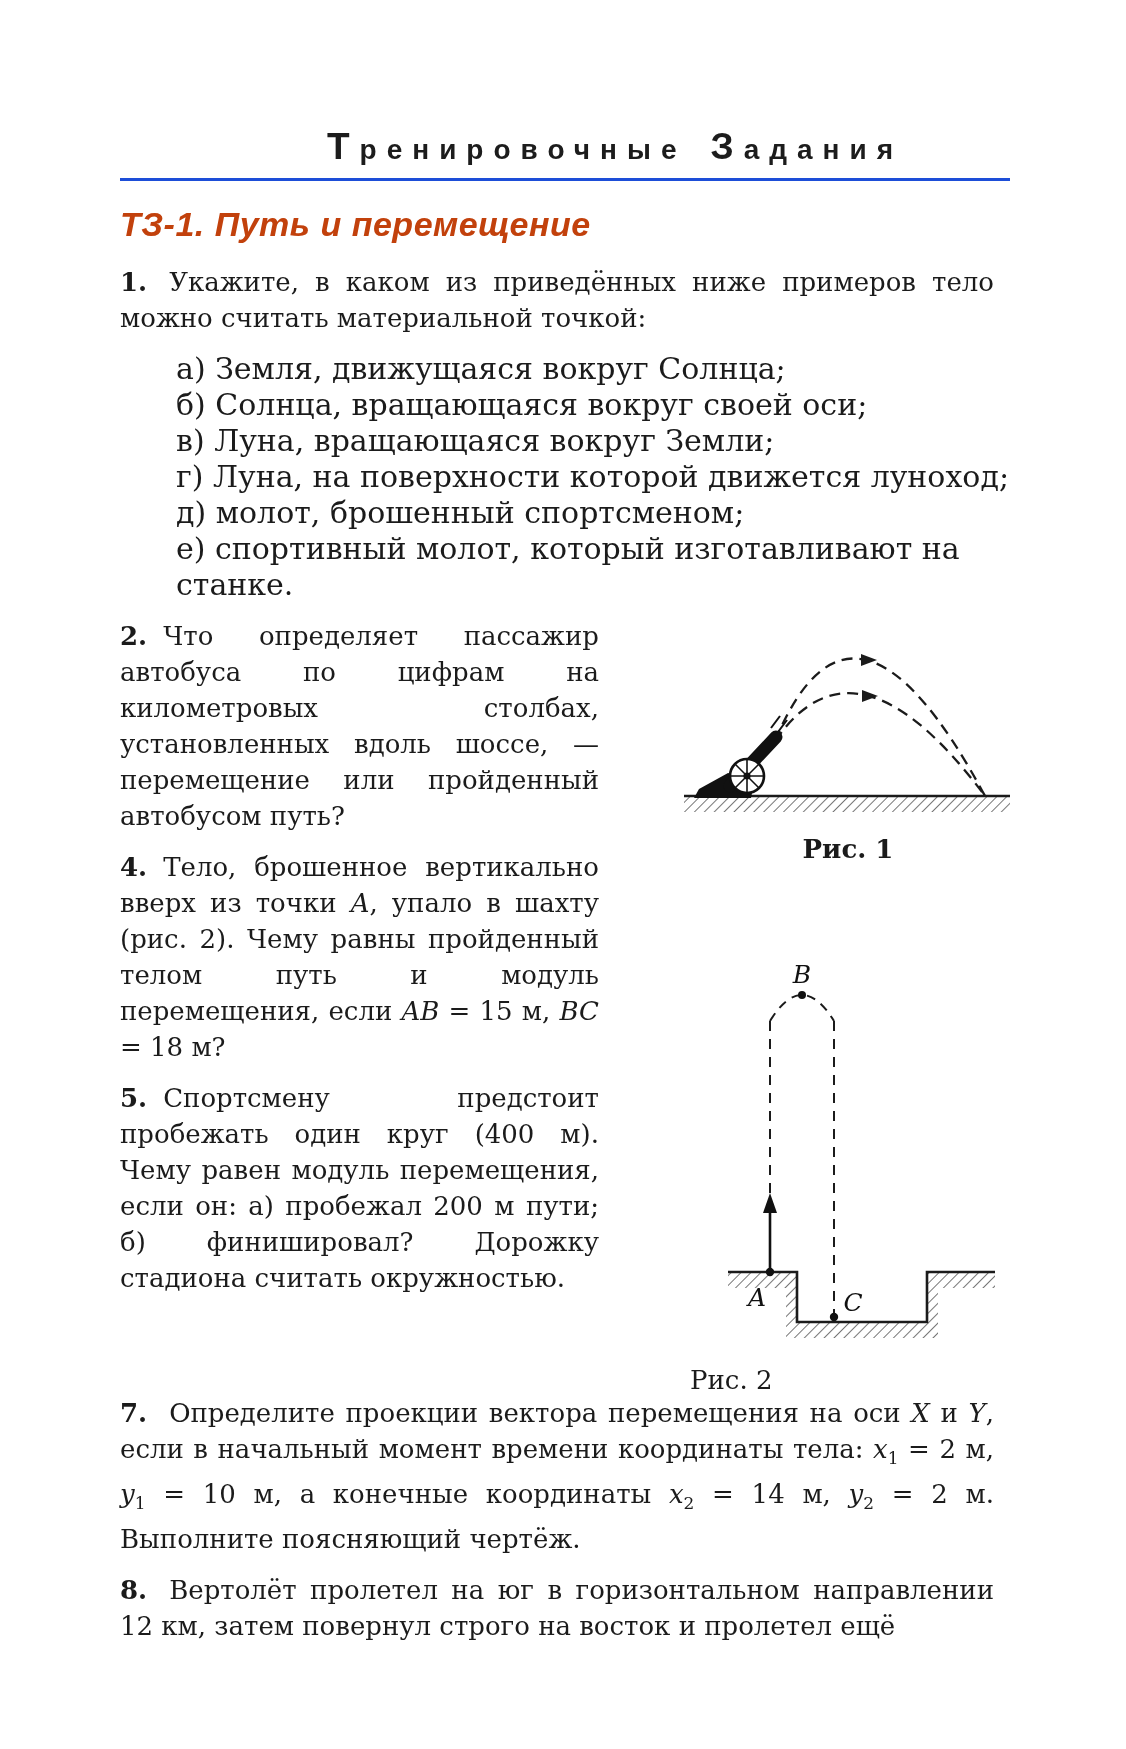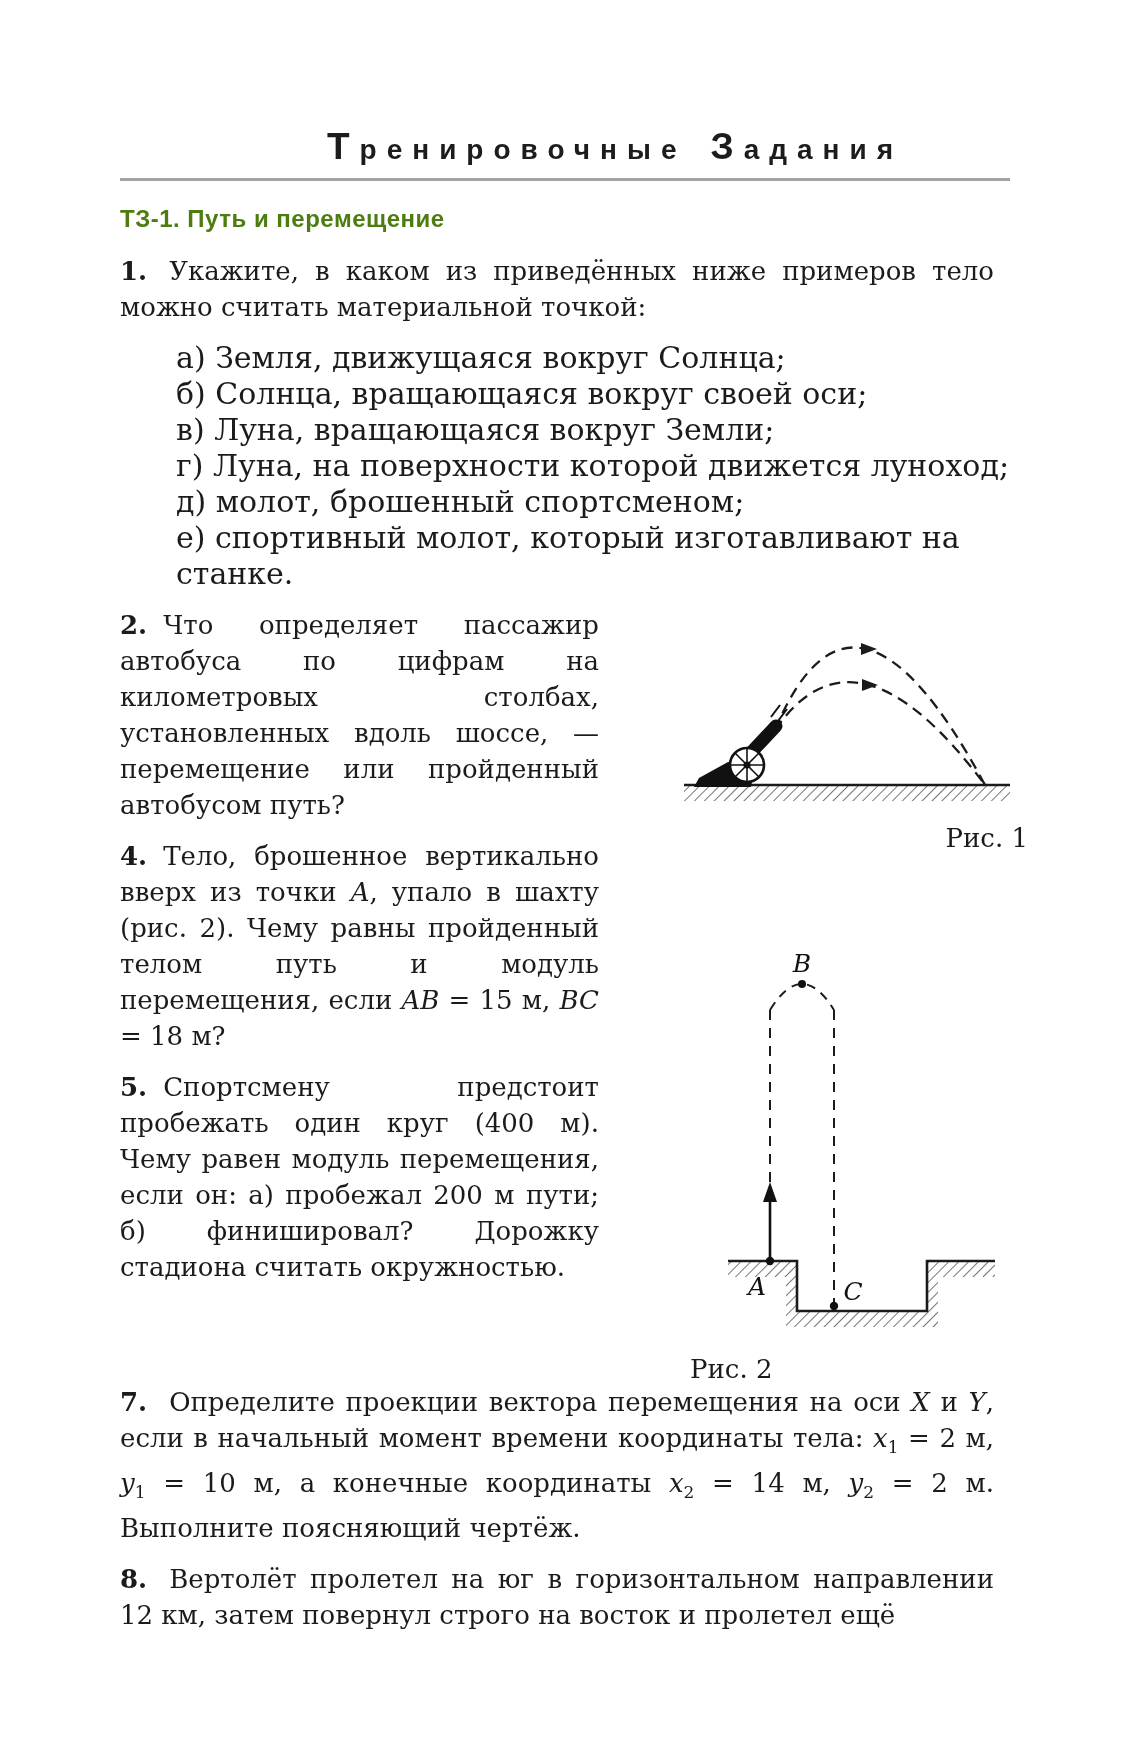--- a/index.html
+++ b/index.html
@@ -6,51 +6,51 @@
   body{
     width:1126px; height:1749px; position:relative; overflow:hidden;
     font-family:"DejaVu Serif", serif; color:#1b1b1b;
     -webkit-font-smoothing:antialiased;
   }
   .content{ padding:126px 116px 0 120px; width:890px; }
 
   
   .hdr{
     text-align:center; padding-left:100px; padding-bottom:10px;
-    border-bottom:3px solid #a3a3a3;
+    border-bottom:3px solid #1d4ed8;
     font-family:"Liberation Sans", sans-serif; font-weight:bold;
     font-size:28px; letter-spacing:10px; color:#1c1c1c;
     white-space:nowrap;
   }
   .hdr .cap{ font-size:37px; letter-spacing:10px; }
   .hdr .wordgap{ display:inline-block; width:24px; }
 
   .section-title{
     margin:24px 0 20px 0;
     font-family:"Liberation Sans", sans-serif; font-weight:bold;
-    font-size:24px; color:#4d7c0f; letter-spacing:0.5px;
+    font-size:34px; color:#c2410c; letter-spacing:0.5px;font-style:italic;
   }
 
   
   .prob{ margin:0 16px 15px 0; font-size:26px; line-height:36px; text-align:justify; }
   .num{ font-weight:bold; margin-right:22px; }
   .opts{ margin:0 0 15px 0; }
   .opts p{ margin:0; padding-left:56px; font-size:30px; line-height:36px; }
   .var{ font-style:italic; }
   sub{ font-size:17px; }
 
   
   .twocol{ display:flex; align-items:flex-start;gap:25px; }
   .col-left{ width:530px; }
   .col-left .num{ margin-right:16px; }
   .col-right{ width:360px; padding-left:10px; }
 
   .fig1-wrap{ margin-top:10px; }
   .figcap{ font-size:26px; color:#1b1b1b; }
-  .fig1-cap{ width:360px; text-align:right; margin:6px 0 0 18px; }
+  .fig1-cap{ width:360px; text-align:center; margin:6px 0 0 18px;font-weight:bold; }
   .fig2-wrap{ margin-top:93px; }
   .fig2-cap{ width:350px; text-align:left; margin:4px 0 0 40px; }
 
   .figlabel{ font-family:"DejaVu Serif", serif; font-style:italic; font-size:25px; fill:#111; }
 </style>
 </head>
 <body>
 
 <div class="content">
 

